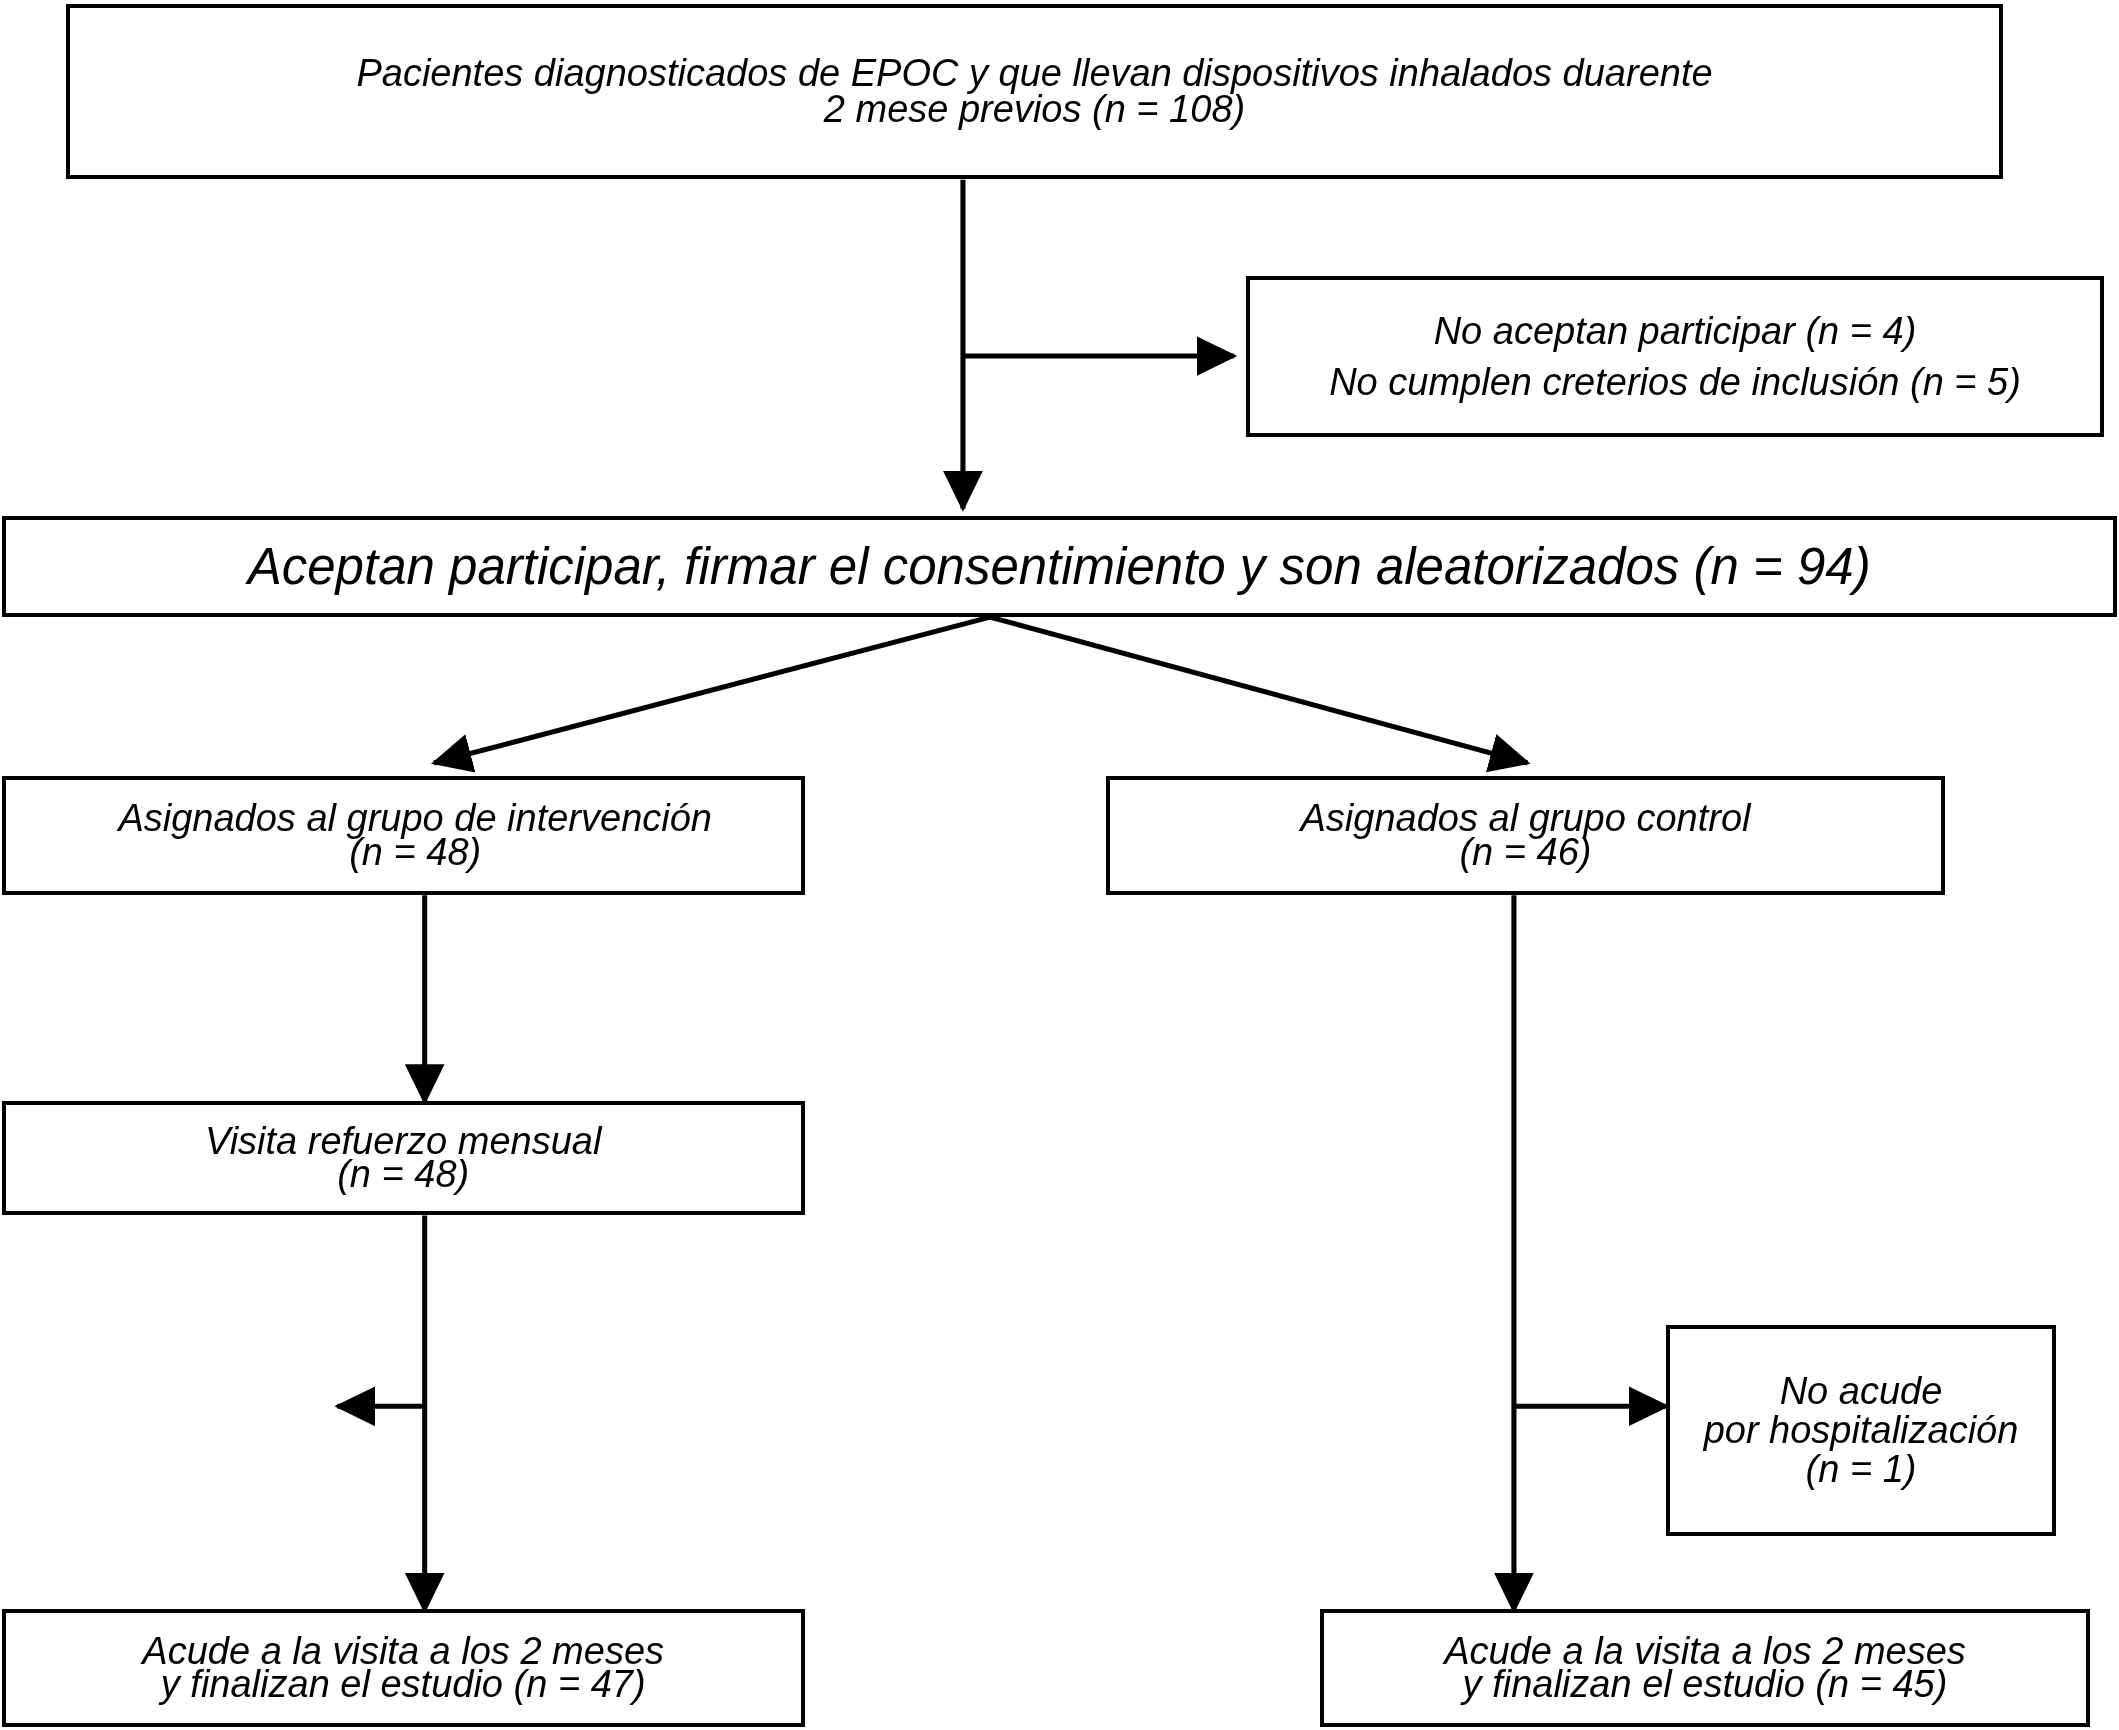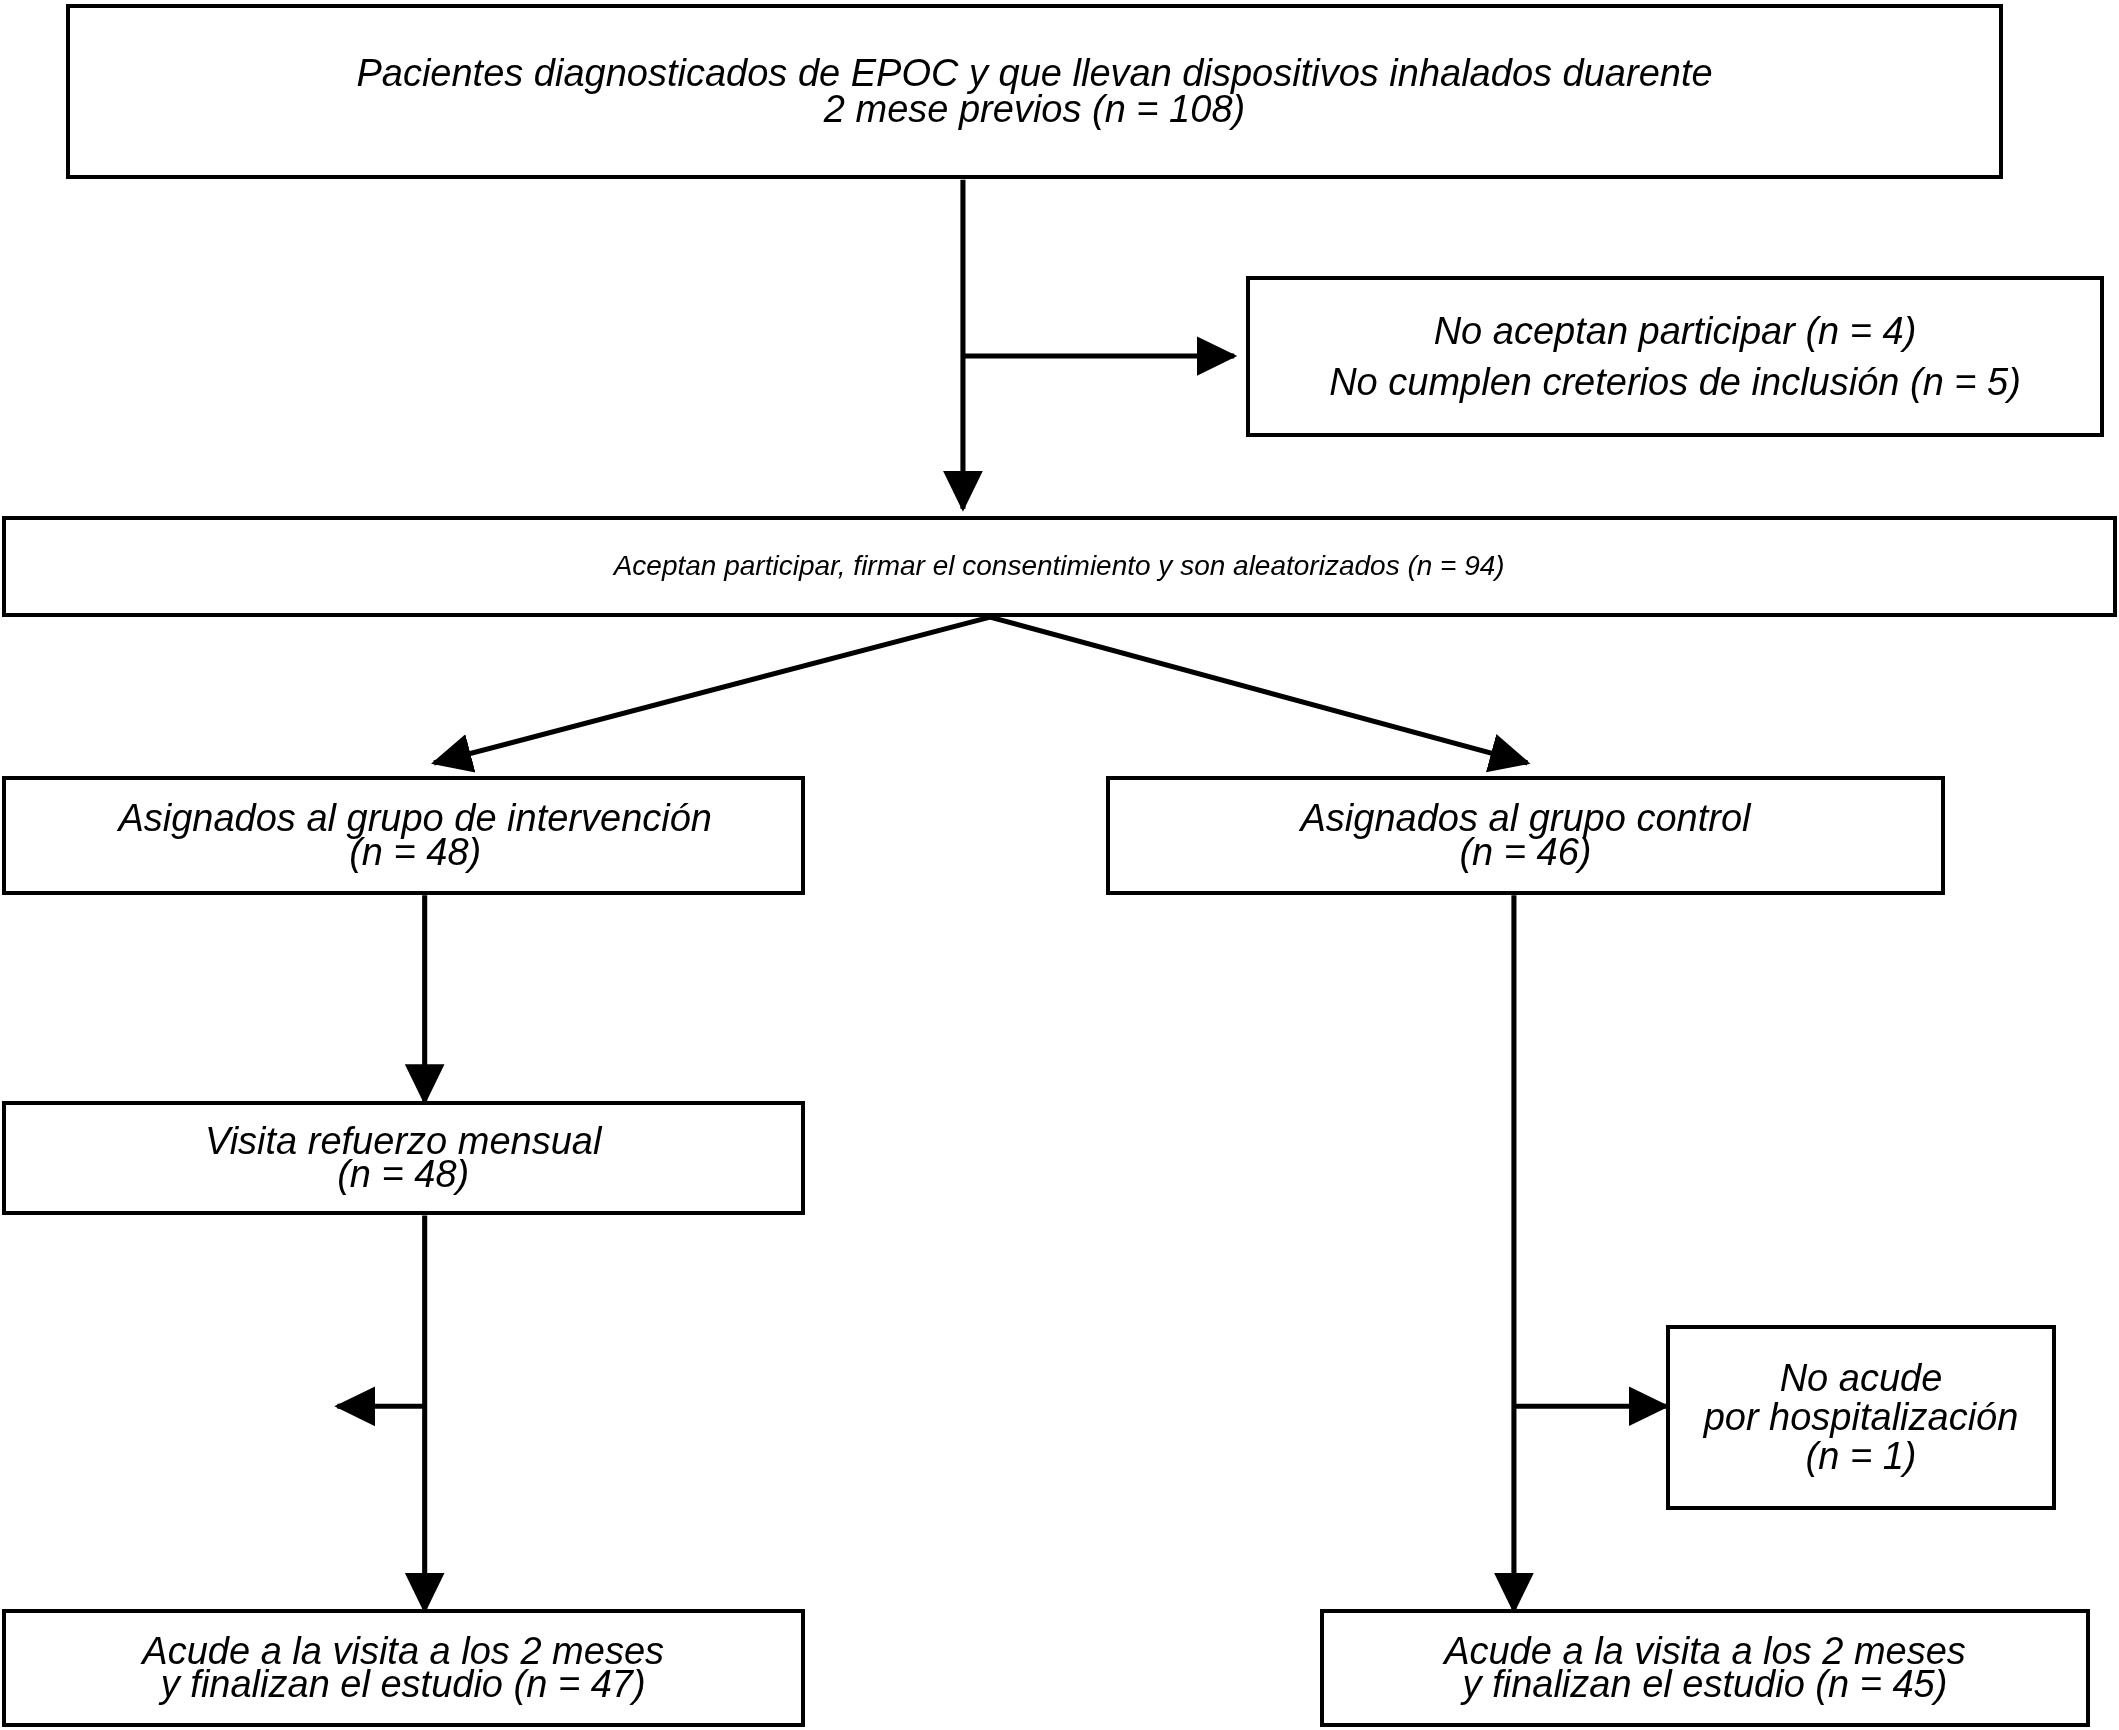--- a/index.html
+++ b/index.html
@@ -85,40 +85,40 @@
     <div class="node-text" style="font-size:38px;">Pacientes diagnosticados de EPOC y que llevan dispositivos inhalados duarente
 2 mese previos (n = 108)</div>
   </div>
 
   <div class="node-box" style="left:1246px; top:276px; width:858px; height:161px;">
     <div class="node-text loose" style="font-size:38px;">No aceptan participar (n = 4)
 No cumplen creterios de inclusión (n = 5)</div>
   </div>
 
   <div class="node-box" style="left:1.7px; top:516px; width:2115px; height:101px;">
-    <div class="node-text" style="font-size:28px;">Aceptan participar, firmar el consentimiento y son aleatorizados (n = 94)</div>
+    <div class="node-text" style="font-size:51px;">Aceptan participar, firmar el consentimiento y son aleatorizados (n = 94)</div>
   </div>
 
   <div class="node-box" style="left:1.7px; top:776px; width:803px; height:119px;padding-left:24px;">
     <div class="node-text compact" style="font-size:38px;">Asignados al grupo de intervención
 (n = 48)</div>
   </div>
 
   <div class="node-box" style="left:1106px; top:776px; width:839px; height:119px;">
     <div class="node-text compact" style="font-size:38px;">Asignados al grupo control
 (n = 46)</div>
   </div>
 
   <div class="node-box" style="left:1.7px; top:1101px; width:803px; height:114px;">
     <div class="node-text compact" style="font-size:38px;">Visita refuerzo mensual
 (n = 48)</div>
   </div>
 
 
-  <div class="node-box" style="left:1666px; top:1325px; width:390px; height:185px;">
+  <div class="node-box" style="left:1666px; top:1325px; width:390px; height:211px;">
     <div class="node-text stacked" style="font-size:38px;">No acude
 por hospitalización
 (n = 1)</div>
   </div>
 
   <div class="node-box" style="left:1.7px; top:1609px; width:803px; height:118px;">
     <div class="node-text compact" style="font-size:38px;">Acude a la visita a los 2 meses
 y finalizan el estudio (n = 47)</div>
   </div>
 

